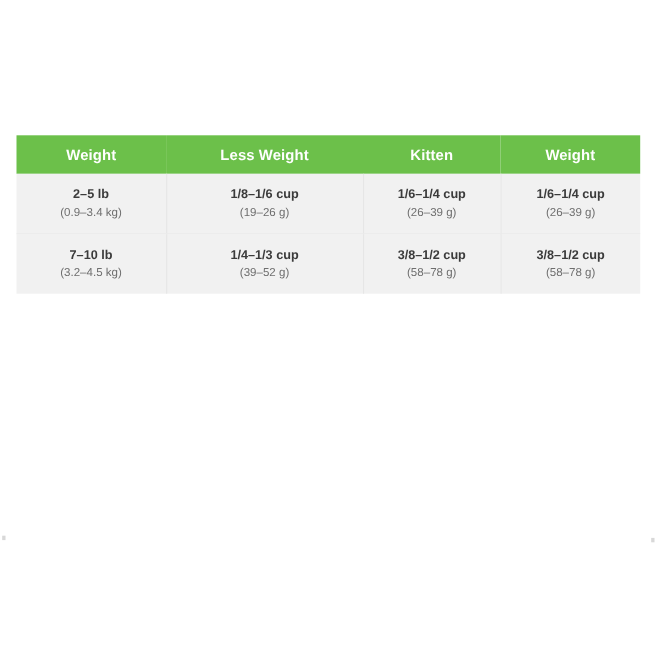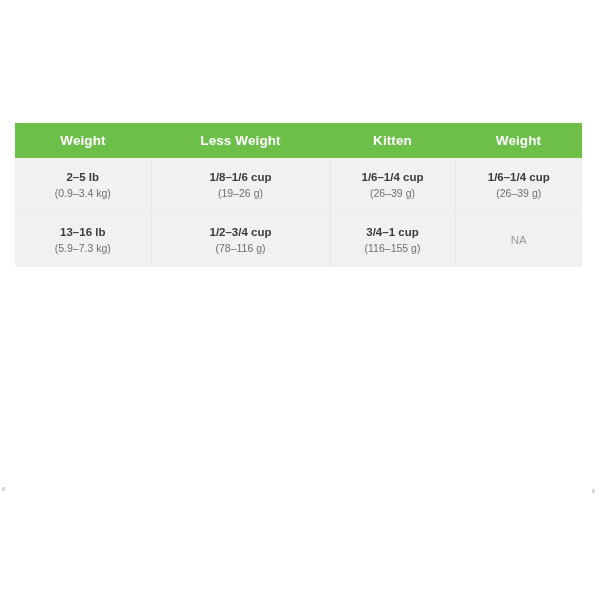--- a/index.html
+++ b/index.html
@@ -139,33 +139,34 @@
               <span class="cell-main">1/6–1/4 cup</span>
               <span class="cell-sub">(26–39 g)</span>
             </td>
             <td>
               <span class="cell-main">1/6–1/4 cup</span>
               <span class="cell-sub">(26–39 g)</span>
             </td>
           </tr>
           <tr class="alt">
             <td>
-              <span class="cell-main">13–16 lb</span>
-              <span class="cell-sub">(5.9–7.3 kg)</span>
+              <span class="cell-main">7–10 lb</span>
+              <span class="cell-sub">(3.2–4.5 kg)</span>
             </td>
             <td>
-              <span class="cell-main">1/2–3/4 cup</span>
-              <span class="cell-sub">(78–116 g)</span>
+              <span class="cell-main">1/4–1/3 cup</span>
+              <span class="cell-sub">(39–52 g)</span>
             </td>
             <td>
-              <span class="cell-main">3/4–1 cup</span>
-              <span class="cell-sub">(116–155 g)</span>
+              <span class="cell-main">3/8–1/2 cup</span>
+              <span class="cell-sub">(58–78 g)</span>
             </td>
             <td>
-              <span class="cell-na">NA</span>
+              <span class="cell-main">3/8–1/2 cup</span>
+              <span class="cell-sub">(58–78 g)</span>
             </td>
           </tr>
         </tbody>
     </table>
   </div>
 
   <div class="edge-mark left"></div>
   <div class="edge-mark right"></div>
 
 </div>

